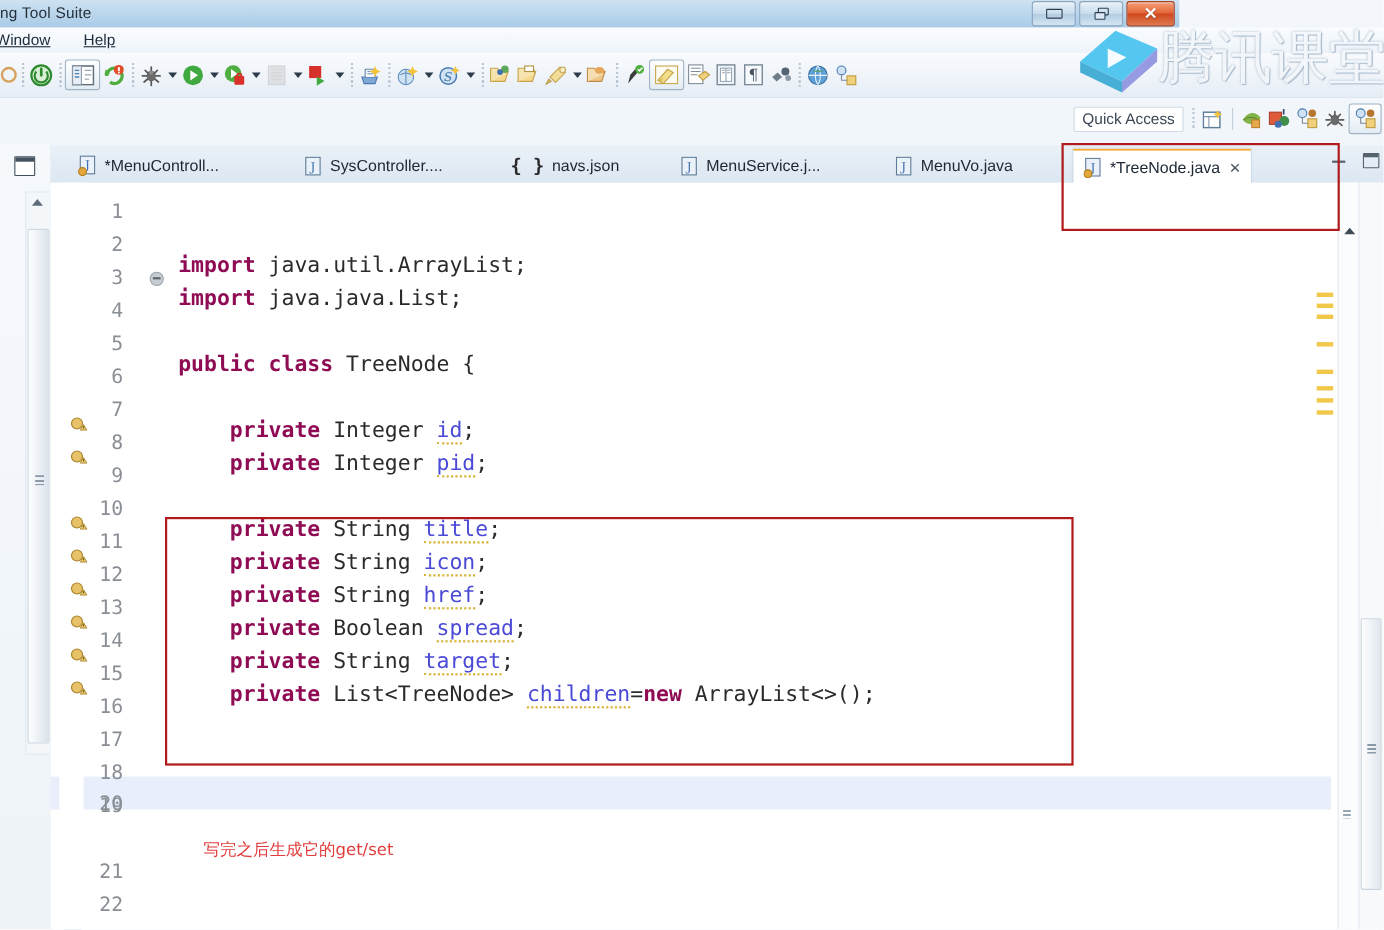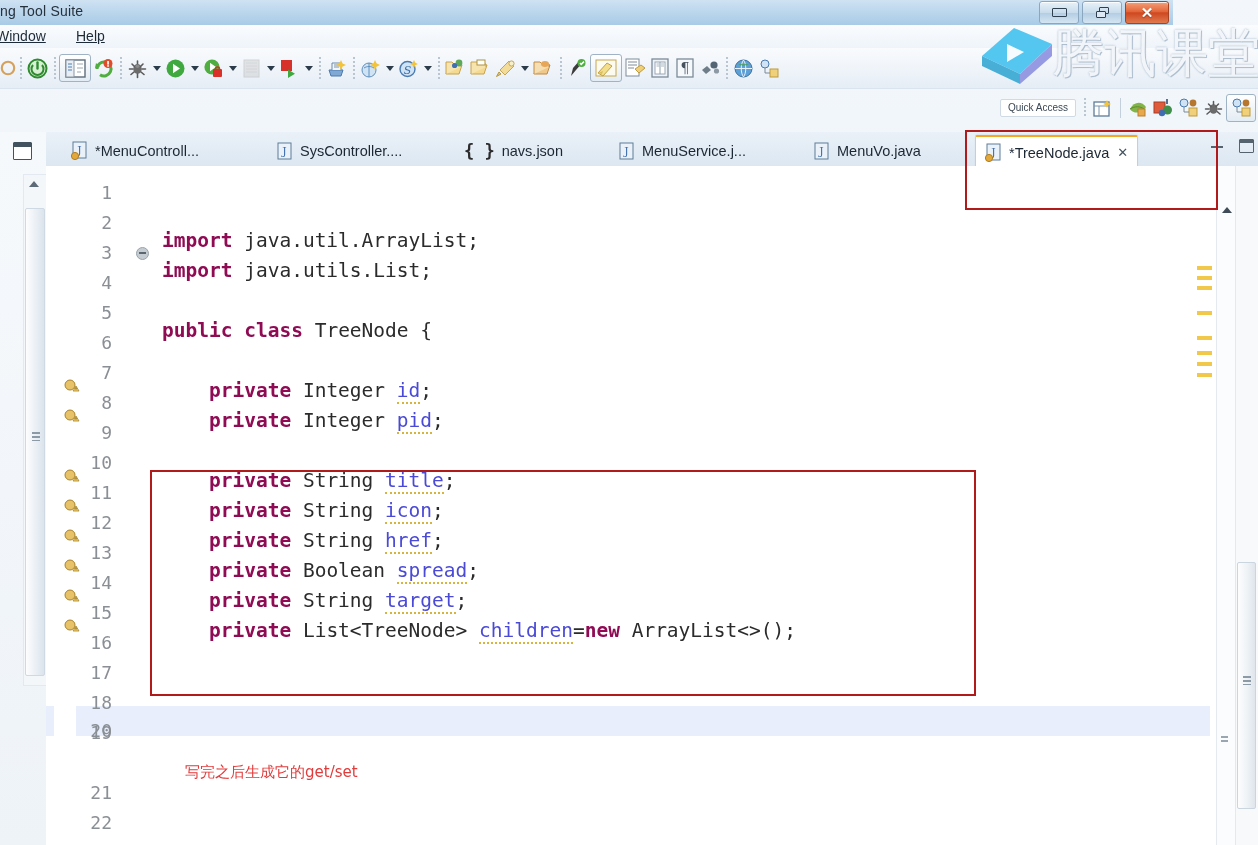--- a/index.html
+++ b/index.html
@@ -11,21 +11,21 @@
   }
   #app {
     position: relative;
     width: 1258px; height: 845px;
     overflow: hidden;
     background: linear-gradient(180deg,#f3f7fb 0%,#e9f0f7 100%);
   }
 
   
   .titlebar {
-    position: absolute; left: 0; top: 0; width: 1173px; height: 25px;
+    position: absolute; left: 0; top: 0; width: 1072px; height: 25px;
     background: linear-gradient(180deg,#cfe2f2 0%,#bcd7ed 45%,#a9cbe6 100%);
     border-bottom: 1px solid #a6c3da;
   }
   .titlebar .title {
     position: absolute; left: 0; top: 3px;
     font-size: 14px; color: #26313c;
     letter-spacing: .2px;
   }
   .wbtns { position: absolute; right: 4px; top: 1px; display: flex; gap: 3px; }
   .wbtn {
@@ -68,21 +68,21 @@
   .tbi svg { display:block; }
   .caret { width: 13px; height: 30px; display:flex; align-items:center; justify-content:center; }
   .caret b { width:0;height:0;border-left:4px solid transparent;border-right:4px solid transparent;border-top:5px solid #2c3b49; display:block;}
   .sep { width: 9px; height: 30px; display:flex; align-items:center; justify-content:center; }
   .sep i { width:2px; height:22px; background:repeating-linear-gradient(180deg,#b9c6d2 0 2px,transparent 2px 4px); display:block;}
   .tbi.framed { border:1px solid #9fb3c4; border-radius:3px; background:linear-gradient(180deg,#ffffff,#e3ecf4);}
 
   
   .qarow { position: absolute; right: 2px; top: 92px; height: 32px; display:flex; align-items:center; }
   .qabox {
-    font-size: 10px; color:#3b4754; background:#fff;
+    font-size: 14px; color:#3b4754; background:#fff;
     border:1px solid #cfdae4; border-radius:2px;
     padding: 2px 7px 3px 7px; margin-right: 4px;
   }
   .qasep { width:10px;height:26px;display:flex;align-items:center;justify-content:center;}
   .qasep i { width:2px;height:20px;background:repeating-linear-gradient(180deg,#b9c6d2 0 2px,transparent 2px 4px);display:block;}
   .vbar { width:1px;height:20px;background:#c3d0dc;margin:0 5px;}
 
   
   .watermark {
     position:absolute; right: 16px; top: 18px; width: 268px; height: 78px;
@@ -682,21 +682,21 @@
         <div class="ln" style="top:522px">18</div>
         <div class="ln" style="top:552px">19</div>
         <div class="ln" style="top:550px">20</div>
         <div class="ln" style="top:612px">21</div>
         <div class="ln" style="top:642px">22</div>
         <div class="fold-ic" style="top:81px"></div>
       </div>
 
       <div class="code-text">
         <div class="cl" style="top:60px"><span class="kw">import</span><span class="pl"> java.util.ArrayList;</span></div>
-        <div class="cl" style="top:90px"><span class="kw">import</span><span class="pl"> java.utils.List;</span></div>
+        <div class="cl" style="top:90px"><span class="kw">import</span><span class="pl"> java.java.List;</span></div>
         <div class="cl" style="top:150px"><span class="kw">public</span><span class="pl"> </span><span class="kw">class</span><span class="pl"> TreeNode {</span></div>
         <div class="cl" style="top:210px"><span class="pl">    </span><span class="kw">private</span><span class="pl"> Integer </span><span class="fld u">id</span><span class="pl">;</span></div>
         <div class="cl" style="top:240px"><span class="pl">    </span><span class="kw">private</span><span class="pl"> Integer </span><span class="fld u">pid</span><span class="pl">;</span></div>
         <div class="cl" style="top:300px"><span class="pl">    </span><span class="kw">private</span><span class="pl"> String </span><span class="fld u">title</span><span class="pl">;</span></div>
         <div class="cl" style="top:330px"><span class="pl">    </span><span class="kw">private</span><span class="pl"> String </span><span class="fld u">icon</span><span class="pl">;</span></div>
         <div class="cl" style="top:360px"><span class="pl">    </span><span class="kw">private</span><span class="pl"> String </span><span class="fld u">href</span><span class="pl">;</span></div>
         <div class="cl" style="top:390px"><span class="pl">    </span><span class="kw">private</span><span class="pl"> Boolean </span><span class="fld u">spread</span><span class="pl">;</span></div>
         <div class="cl" style="top:450px"><span class="pl">    </span><span class="kw">private</span><span class="pl"> List&lt;TreeNode&gt; </span><span class="fld u">children</span><span class="pl">=</span><span class="kw">new</span><span class="pl"> ArrayList&lt;&gt;();</span></div>
         <div class="cl" style="top:420px"><span class="pl">    </span><span class="kw">private</span><span class="pl"> String </span><span class="fld u">target</span><span class="pl">;</span></div>
       </div>

